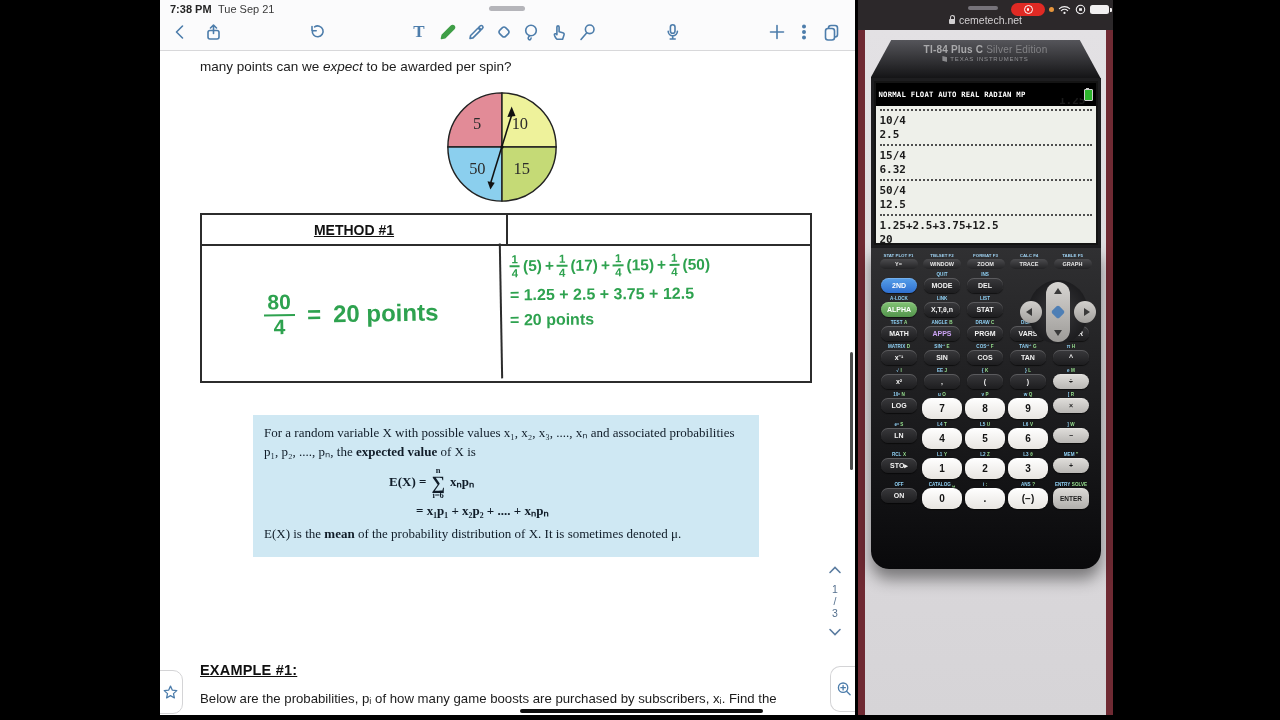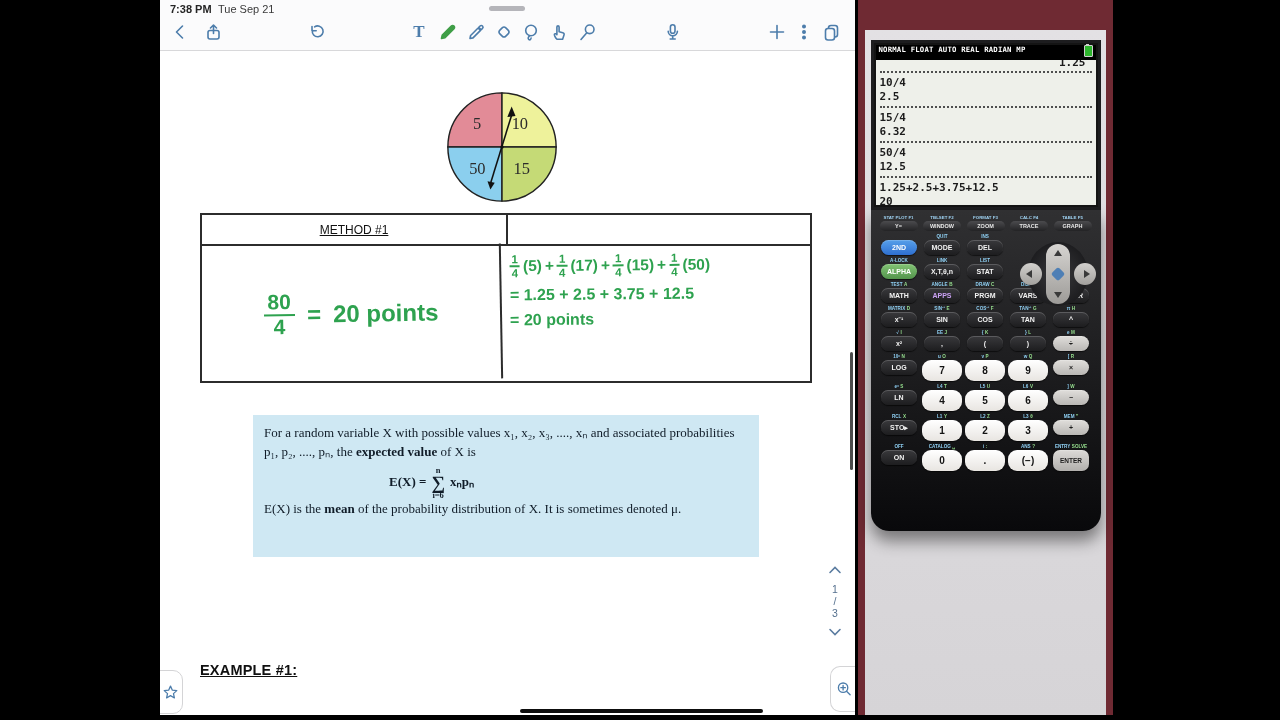--- a/index.html
+++ b/index.html
@@ -18,21 +18,21 @@
   .canvas{position:relative;width:695px;height:664px;background:#fff;overflow:hidden;}
 
   .question{position:absolute;left:40px;top:8px;font-size:13.5px;color:#1c1c1c;}
   .question .it{font-style:italic;}
 
   .spinner{position:absolute;left:284px;top:38px;}
   .spinner text{font-family:"Liberation Serif",serif;font-size:17px;fill:#2b2b2b;}
 
   .mtable{position:absolute;left:40px;top:162px;width:608px;height:166px;border:2px solid #2c2c2c;display:flex;flex-direction:column;}
   .mt-head{display:flex;height:29px;border-bottom:2px solid #2c2c2c;flex:none;}
-  .mt-head div{width:50%;display:flex;align-items:center;justify-content:center;font-size:12px;font-weight:normal;text-decoration:underline;color:#111;}
+  .mt-head div{width:50%;display:flex;align-items:center;justify-content:center;font-size:14px;font-weight:bold;text-decoration:underline;color:#111;}
   .mt-head div:first-child{border-right:2px solid #2c2c2c;}
   .mt-body{display:flex;flex:1;}
   .mcell{width:50%;position:relative;color:#2ea24f;font-weight:bold;}
   .mcell1{border-right:2px solid #2c2c2c;display:flex;align-items:center;justify-content:center;gap:12px;
     font-size:24px;transform:rotate(-1deg);}
   .hfrac{display:inline-flex;flex-direction:column;align-items:center;line-height:1.05;}
   .hfrac .ht{border-bottom:2.5px solid #2ea24f;padding:0 4px;}
   .mcell1 .hfrac{font-size:21px;}
   .mcell2{padding:6px 2px 0 8px;font-size:16px;transform:rotate(-0.5deg);white-space:nowrap;overflow:hidden;}
   .m2l{margin-bottom:7px;}
@@ -90,22 +90,22 @@
   .calc{position:relative;width:230px;margin:0 auto;top:10px;}
   .bezel{height:38px;background:linear-gradient(#55555a,#141416);clip-path:polygon(9% 0,91% 0,100% 100%,0 100%);
     border-radius:10px 10px 0 0;text-align:center;color:#a9a9ab;padding-top:4px;box-sizing:border-box;}
   .bz1{font-size:10px;font-weight:bold;letter-spacing:0.2px;}
   .bz1 .ed{font-weight:normal;color:#838386;}
   .bz2{font-size:6px;color:#919194;letter-spacing:0.8px;margin-top:1px;display:flex;align-items:center;justify-content:center;gap:3px;}
   .tilogo{width:5px;height:6px;background:#8a8a8d;clip-path:polygon(0 0,100% 20%,100% 100%,0 80%);}
 
   .screenframe{background:#141414;border:3px solid #1d1d1f;padding:2px;}
   .screen{background:#eef0ea;height:160px;position:relative;}
-  .scr-status{height:15px;background:#000;color:#fff;font-family:"DejaVu Sans Mono",monospace;
-    font-size:7.3px;font-weight:bold;display:flex;padding:0 3px;letter-spacing:0.2px;}
+  .scr-status{height:23px;background:#000;color:#fff;font-family:"DejaVu Sans Mono",monospace;
+    font-size:7.3px;font-weight:bold;display:flex;align-items:center;padding:0 3px;letter-spacing:0.2px;}
   .scr-batt{margin-left:auto;width:7px;height:10px;background:#2db52d;border:1px solid #cfcfcf;border-radius:1px;position:relative;}
   .scr-batt:before{content:"";position:absolute;top:-2px;left:1.5px;width:2.5px;height:1.5px;background:#cfcfcf;}
   .scr-lines{position:absolute;top:15px;left:0;right:0;bottom:0;padding:0 4px;
     font-family:"DejaVu Sans Mono",monospace;font-size:11px;font-weight:bold;color:#1b1b1b;overflow:hidden;}
   .sline{height:13.5px;line-height:13.5px;white-space:nowrap;}
   .sline.res{text-align:left;padding-right:3px;}
   .sline.clip{height:8px;overflow:hidden;display:flex;justify-content:flex-end;}
   .sline.clip span{line-height:13px;margin-top:-4px;padding-right:3px;}
   .ssep{height:3px;border-bottom:2px dotted #4e4e4e;margin-bottom:3px;}
 
@@ -227,20 +227,21 @@
       </div>
       <div class="tbi" style="left:658px">
         <svg width="20" height="20" viewBox="0 0 20 20">
             <rect x="7.5" y="3.5" width="9" height="11.5" rx="2.5"></rect>
             <rect x="4.5" y="6.5" width="9" height="11.5" rx="2.5" fill="#fbfbfc"></rect>
           </svg>
       </div>
     </div>
 
     <div class="canvas">
+      <div class="question"><span>many points can we </span><span class="it">expect</span><span> to be awarded per spin?</span></div>
 
       <svg class="spinner" width="116" height="116" viewBox="0 0 120 120">
         <path d="M60 60 L60 4 A56 56 0 0 0 4 60 Z" stroke="#222" stroke-width="1.5" fill="#e28b97"></path>
         <path d="M60 60 L60 4 A56 56 0 0 1 116 60 Z" stroke="#222" stroke-width="1.5" fill="#eef29b"></path>
         <path d="M60 60 L4 60 A56 56 0 0 0 60 116 Z" stroke="#222" stroke-width="1.5" fill="#8bcfee"></path>
         <path d="M60 60 L116 60 A56 56 0 0 1 60 116 Z" stroke="#222" stroke-width="1.5" fill="#c5da76"></path>
         <text x="30" y="41">5</text>
         <text x="70" y="41">10</text>
         <text x="26" y="88">50</text>
         <text x="72" y="88">15</text>
@@ -299,60 +300,90 @@
         <span>For a random variable X with possible values  x₁, x₂, x₃, ...., xₙ  and associated probabilities  p₁, p₂, ...., pₙ, the </span><span class="bold">expected value</span><span> of X is</span>
         <div class="fline">
           <span>E(X) =</span>
           <span class="sumblk">
             <span class="st">n</span>
             <span class="ss">∑</span>
             <span class="sb2">i=6</span>
           </span>
           <span>xₙpₙ</span>
         </div>
+        <div class="fline2">= x₁p₁ + x₂p₂ + .... + xₙpₙ</div>
         <span>E(X) is the </span><span class="bold">mean</span><span> of the probability distribution of X. It is sometimes denoted μ.</span>
       </div>
 
       <div class="pagenav">
         <svg width="16" height="10" viewBox="0 0 16 10">
             <path d="M3 7.5 L8 2.5 L13 7.5"></path>
           </svg>
         <span class="pn-num" style="margin-top:8px">1</span>
         <span class="pn-num">/</span>
         <span class="pn-num">3</span>
         <svg width="16" height="10" viewBox="0 0 16 10" style="margin-top:8px">
             <path d="M3 2.5 L8 7.5 L13 2.5"></path>
           </svg>
       </div>
 
       <div class="ex-head">EXAMPLE #1:</div>
+      <div class="ex-body">Below are the probabilities, pᵢ of how many game boosts are purchased by subscribers, xᵢ. Find the</div>
       <div class="ex-underline"></div>
 
       <div class="side-tab tab-star">
         <svg width="17" height="17" viewBox="0 0 20 20">
             <path d="M10 2.5 l2.2 4.8 5.2 .5 -3.9 3.5 1.1 5.1 -4.6 -2.7 -4.6 2.7 1.1 -5.1 -3.9 -3.5 5.2 -.5 z"></path>
           </svg>
       </div>
       <div class="side-tab tab-mag">
         <svg width="18" height="18" viewBox="0 0 20 20">
             <circle cx="9" cy="8.5" r="5.2"></circle>
             <path d="M12.8 12.5 L16.8 16.5 M9 6 v5 M6.5 8.5 h5"></path>
           </svg>
       </div>
       <div class="scrollbar"></div>
     </div>
   </div>
 
   <div class="gap"></div>
 
   <div class="safari">
+    <div class="saf-top">
+      <div class="saf-handle"></div>
+      <div class="addr"><span class="lockicon"></span><span>cemetech.net</span></div>
+      <div class="statrow">
+        <div class="recpill">
+            <div class="recdot">
+              <i></i>
+            </div>
+          </div>
+        <div class="odot"></div>
+        <svg width="13" height="10" viewBox="0 0 14 10">
+            <path d="M1.5 3.5 a8 8 0 0 1 11 0 M3.6 5.7 a5 5 0 0 1 6.8 0"></path>
+            <circle cx="7" cy="8.2" r="1.2" fill="#f2f0f1" stroke="none"></circle>
+          </svg>
+        <svg width="11" height="11" viewBox="0 0 12 12">
+            <circle cx="6" cy="6" r="4.6"></circle>
+            <rect x="4.4" y="4.6" width="3.2" height="2.8" fill="#f2f0f1" stroke="none"></rect>
+          </svg>
+        <div class="batt"></div>
+      </div>
+    </div>
 
     <div class="saf-page">
       <div class="panel">
         <div class="calc">
+          <div class="bezel">
+            <div class="bz1"><span>TI-84 Plus C</span><span class="ed"> Silver Edition</span></div>
+            <div class="bz2">
+                <span class="tilogo"></span>
+                <span>TEXAS INSTRUMENTS</span>
+              </div>
+          </div>
           <div class="screenframe">
             <div class="screen">
               <div class="scr-status">
                   <span>NORMAL FLOAT AUTO REAL RADIAN MP</span>
                   <span class="scr-batt"></span>
                 </div>
               <div class="scr-lines" id="screen-lines">
                   <div class="sline res clip">
                     <span>1.25</span>
                   </div>

